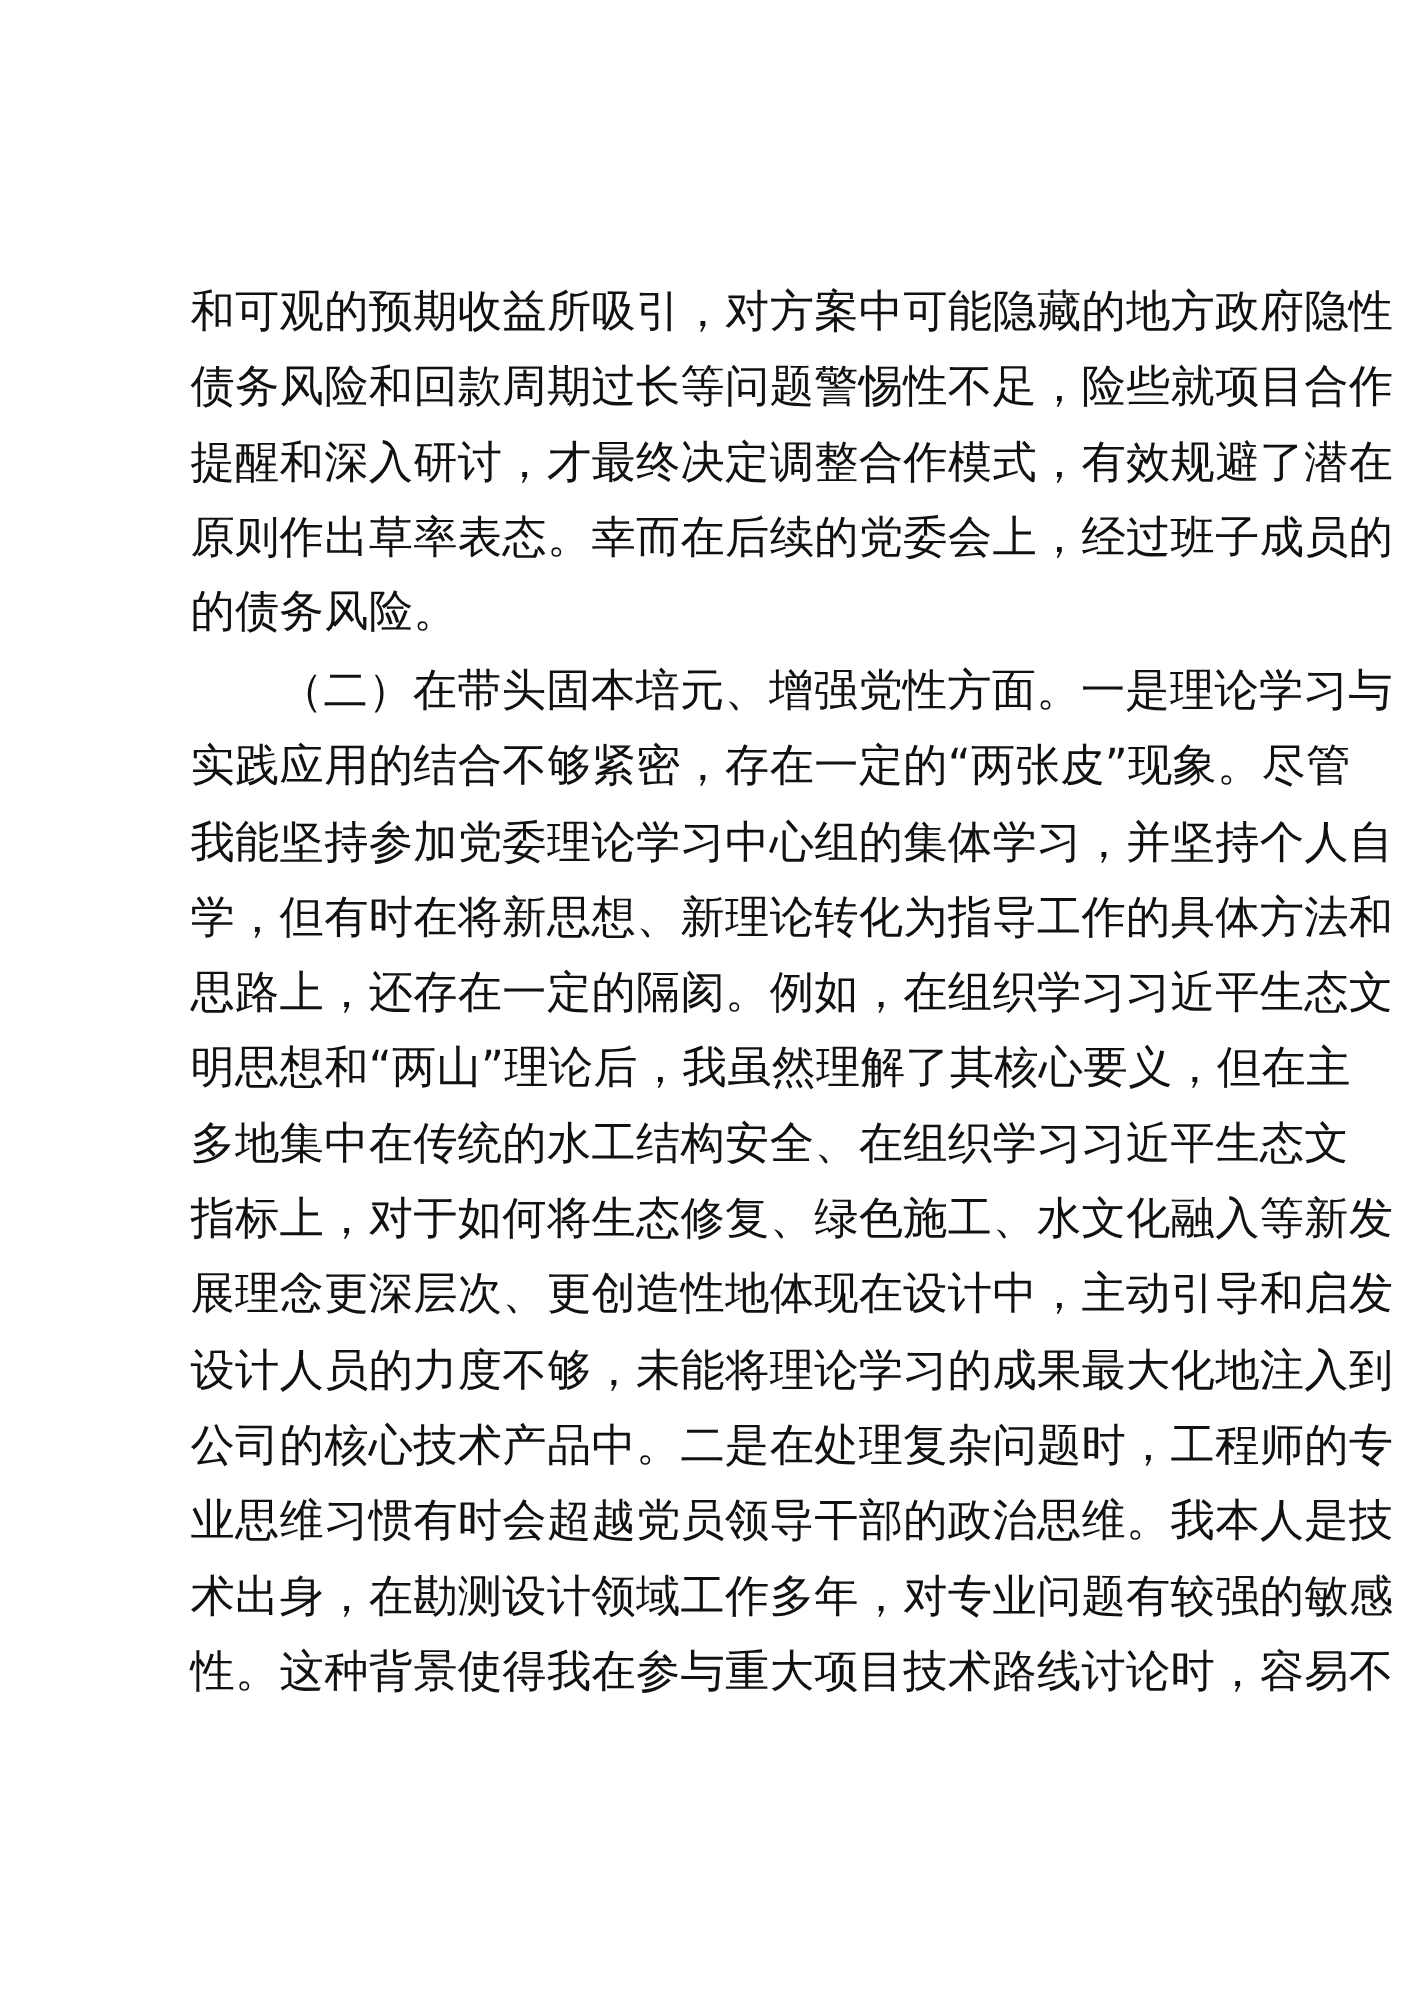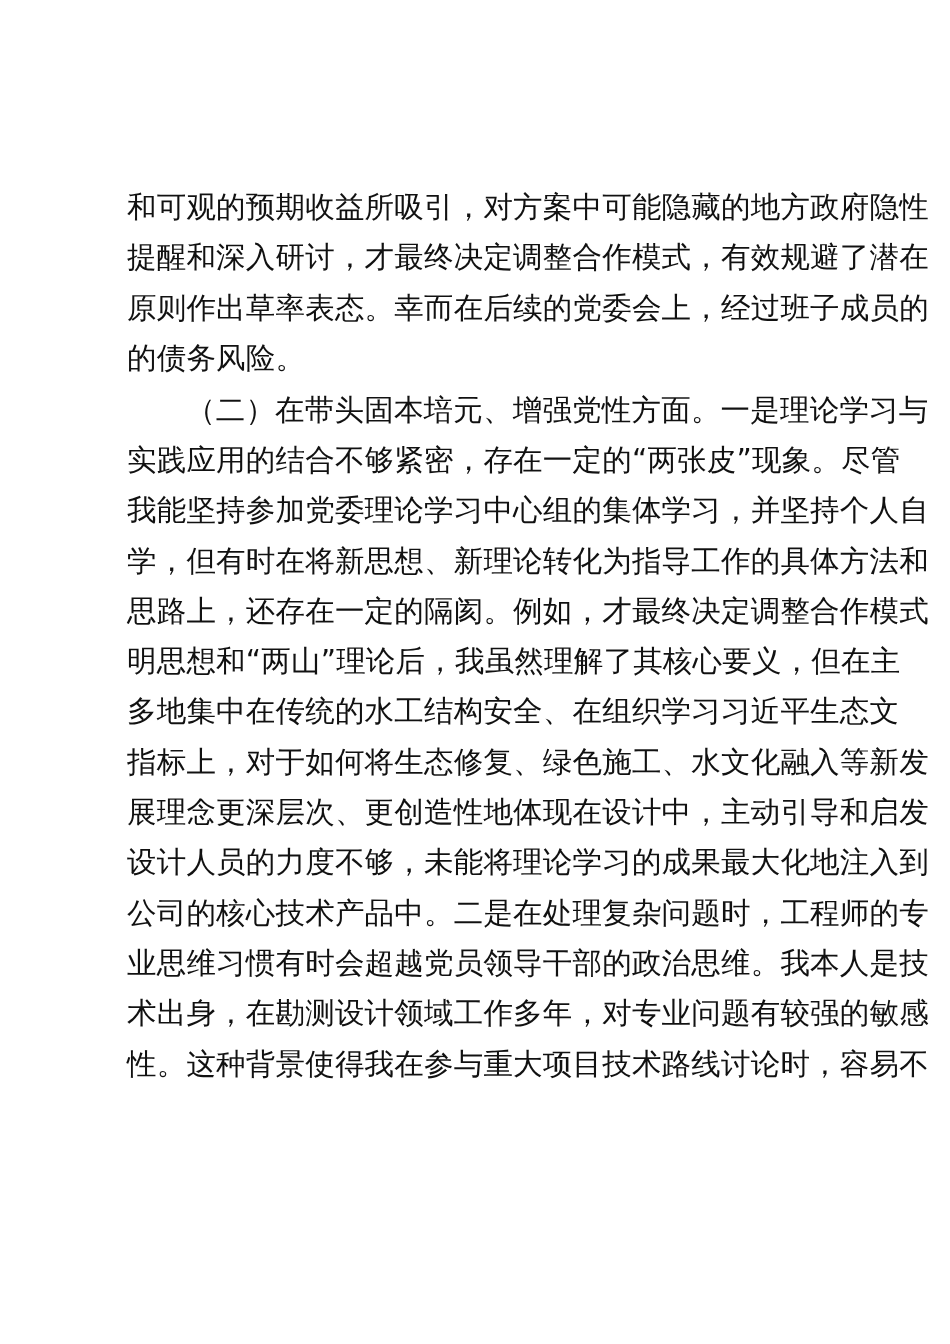--- a/index.html
+++ b/index.html
@@ -47,31 +47,32 @@
     .paragraph + .paragraph { margin-top: 1.5px; }
   </style>
 </head>
 <body>
 
 <div class="page">
   <div class="text-body">
 
     <div class="paragraph">
       <span class="line">和可观的预期收益所吸引，对方案中可能隐藏的地方政府隐性</span>
+      <span class="line">债务风险和回款周期过长等问题警惕性不足，险些就项目合作</span>
       <span class="line">提醒和深入研讨，才最终决定调整合作模式，有效规避了潜在</span>
       <span class="line">原则作出草率表态。幸而在后续的党委会上，经过班子成员的</span>
       <span class="line last">的债务风险。</span>
     </div>
 
     <div class="paragraph">
       <span class="line" style="padding-left:59px;">（二）在带头固本培元、增强党性方面。一是理论学习与</span>
       <span class="line">实践应用的结合不够紧密，存在一定的“两张皮”现象。尽管</span>
       <span class="line">我能坚持参加党委理论学习中心组的集体学习，并坚持个人自</span>
       <span class="line">学，但有时在将新思想、新理论转化为指导工作的具体方法和</span>
-      <span class="line">思路上，还存在一定的隔阂。例如，才最终决定调整合作模式</span>
+      <span class="line">思路上，还存在一定的隔阂。例如，在组织学习习近平生态文</span>
       <span class="line">明思想和“两山”理论后，我虽然理解了其核心要义，但在主</span>
       <span class="line">多地集中在传统的水工结构安全、在组织学习习近平生态文</span>
       <span class="line">指标上，对于如何将生态修复、绿色施工、水文化融入等新发</span>
       <span class="line">展理念更深层次、更创造性地体现在设计中，主动引导和启发</span>
       <span class="line">设计人员的力度不够，未能将理论学习的成果最大化地注入到</span>
       <span class="line">公司的核心技术产品中。二是在处理复杂问题时，工程师的专</span>
       <span class="line">业思维习惯有时会超越党员领导干部的政治思维。我本人是技</span>
       <span class="line">术出身，在勘测设计领域工作多年，对专业问题有较强的敏感</span>
       <span class="line">性。这种背景使得我在参与重大项目技术路线讨论时，容易不</span>
     </div>

